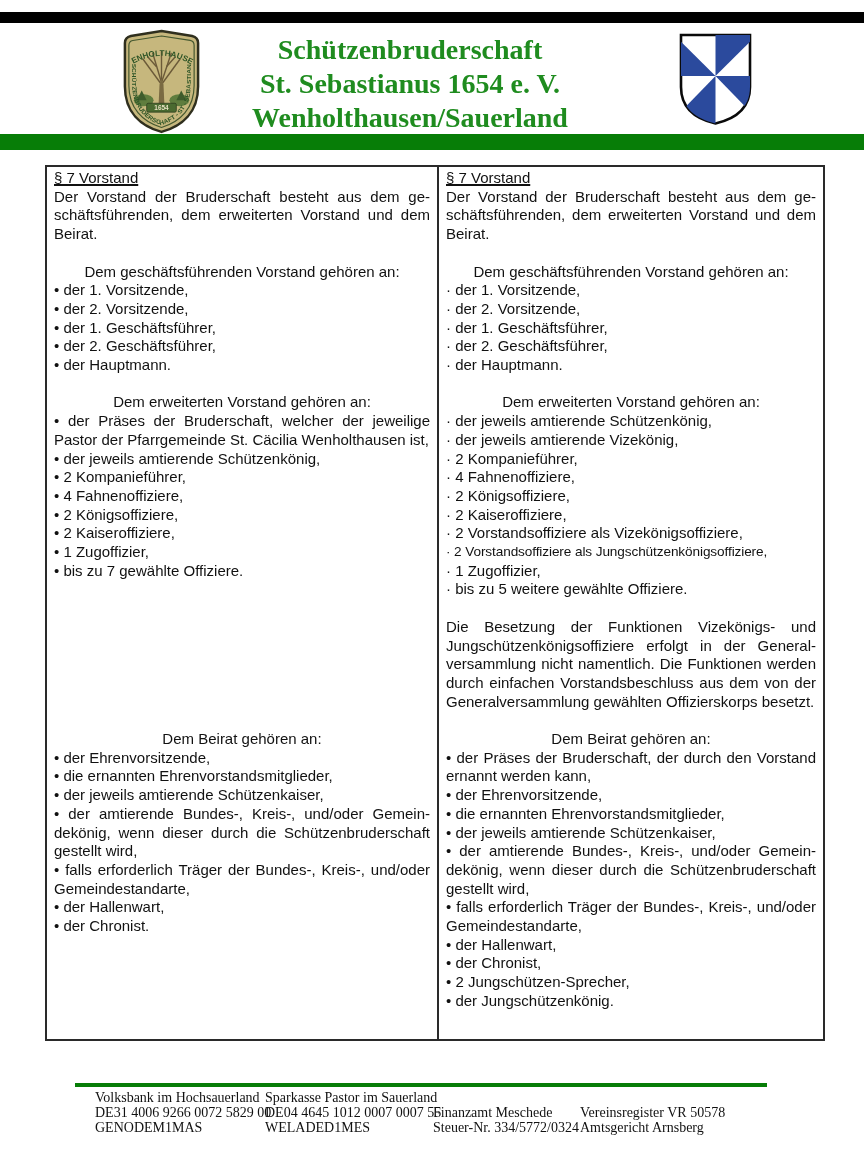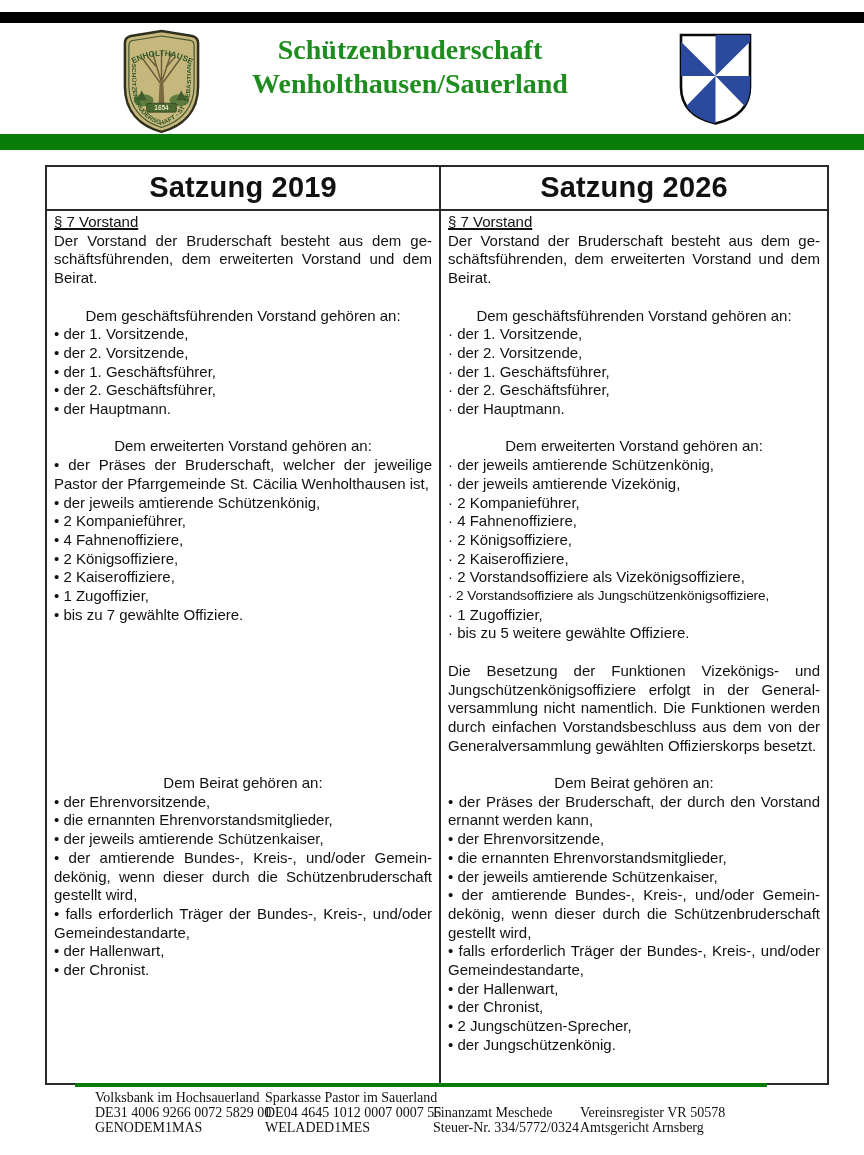--- a/index.html
+++ b/index.html
@@ -81,20 +81,21 @@
         <textPath href="#crestTopArc" startOffset="50%" text-anchor="middle">WENHOLTHAUSEN</textPath>
       </text>
       <text class="crest-label" font-size="6.2" style="fill:var(--crest_text)">
         <textPath href="#crestSidePath" startOffset="1" textLength="160" lengthAdjust="spacingAndGlyphs">SCHÜTZENBRUDERSCHAFT - ST - SEBASTIANUS</textPath>
       </text>
     </svg>
   </div>
 
   <div class="title">
     <div>Schützenbruderschaft</div>
+    <div>St. Sebastianus 1654 e. V.</div>
     <div>Wenholthausen/Sauerland</div>
   </div>
 
   <div class="blue-shield">
     <svg viewBox="0 0 75 95" width="75" height="95">
       <defs>
         <clipPath id="shieldClip">
           <path d="M3 3 L72 3 L72 55 C72 76 57 87 37.5 91.5 C18 87 3 76 3 55 Z"></path>
         </clipPath>
       </defs>
@@ -105,24 +106,20 @@
         <path d="M37.5 44 L37.5 100 L-17 100 Z"></path>
         <path d="M37.5 44 L-17 44 L-17 -10 Z"></path>
       </g>
     </svg>
   </div>
 
   <div class="green-bar"></div>
 
   <table class="doc-table">
     <tbody>
-        <tr>
-      <td class="cell-head col-left">Satzung 2019</td>
-      <td class="cell-head col-right">Satzung 2026</td>
-    </tr>
     <tr>
       <td class="cell-body col-left">
             <div class="sec-heading">§ 7 Vorstand</div>
             <div class="sec-para">Der Vorstand der Bruderschaft besteht aus dem ge­schäftsführenden, dem erweiterten Vorstand und dem Beirat.</div>
             <div class="sec-gap" style="height: 18.7px;"></div>
             <div class="sec-lead">Dem geschäftsführenden Vorstand gehören an:</div>
             <div class="sec-item">• der 1. Vorsitzende,</div>
             <div class="sec-item">• der 2. Vorsitzende,</div>
             <div class="sec-item">• der 1. Geschäftsführer,</div>
             <div class="sec-item">• der 2. Geschäftsführer,</div>

